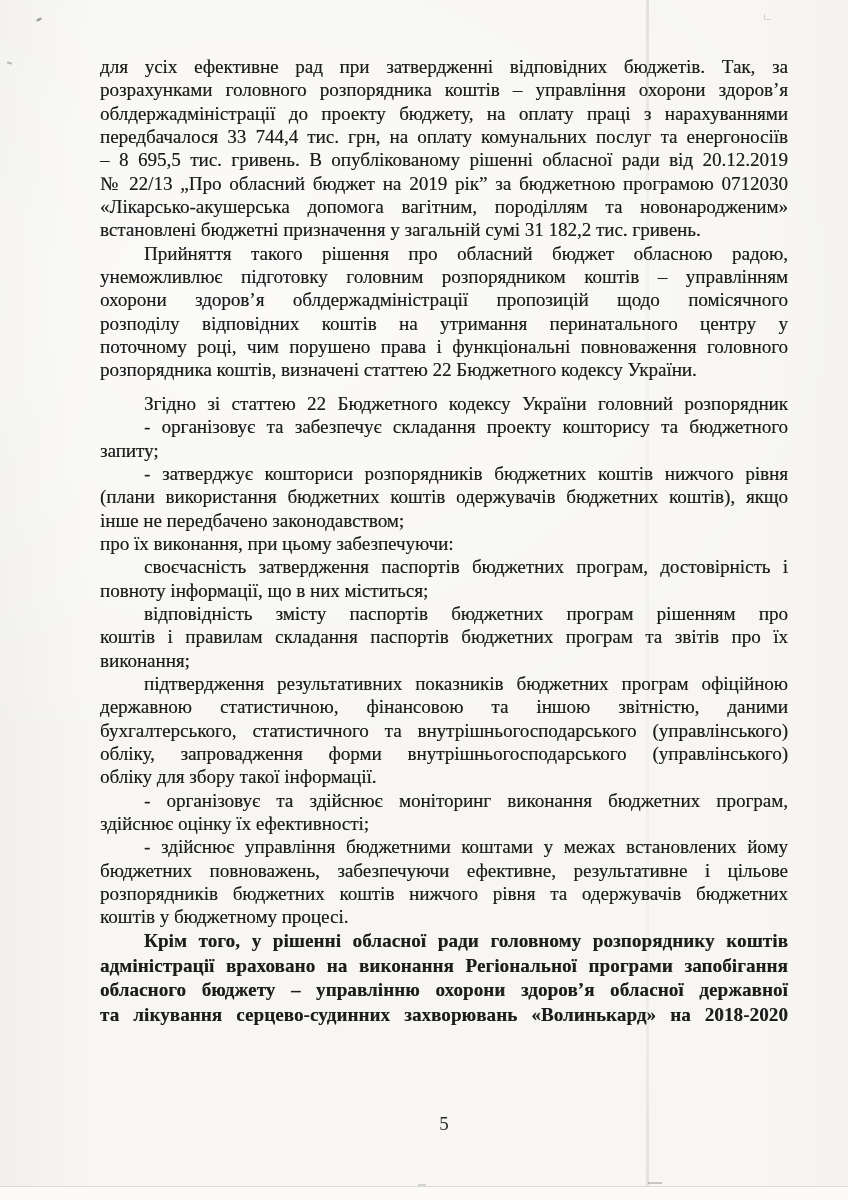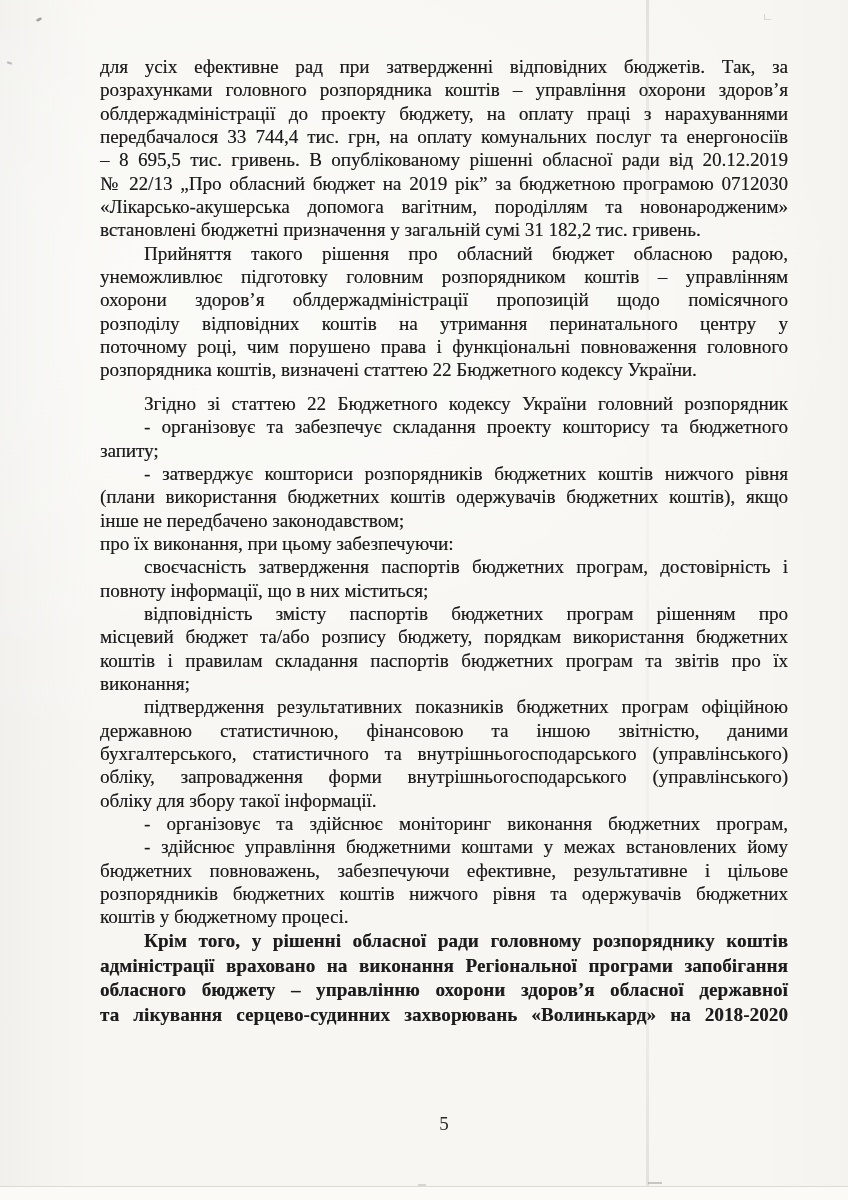--- a/index.html
+++ b/index.html
@@ -131,33 +131,33 @@
       </div>
       <div class="para">
         <div class="line last">про їх виконання, при цьому забезпечуючи:</div>
       </div>
       <div class="para">
         <div class="line first">своєчасність затвердження паспортів бюджетних програм, достовірність і</div>
         <div class="line last">повноту інформації, що в них міститься;</div>
       </div>
       <div class="para">
         <div class="line first">відповідність змісту паспортів бюджетних програм рішенням про</div>
-        <div class="line">місцевий бюджет та/або розпису бюджету, порядкам використання бюджетних</div>
         <div class="line">коштів і правилам складання паспортів бюджетних програм та звітів про їх</div>
         <div class="line last">виконання;</div>
       </div>
       <div class="para">
         <div class="line first">підтвердження результативних показників бюджетних програм офіційною</div>
         <div class="line">державною статистичною, фінансовою та іншою звітністю, даними</div>
         <div class="line">бухгалтерського, статистичного та внутрішньогосподарського (управлінського)</div>
         <div class="line">обліку, запровадження форми внутрішньогосподарського (управлінського)</div>
         <div class="line last">обліку для збору такої інформації.</div>
       </div>
       <div class="para">
         <div class="line first">- організовує та здійснює моніторинг виконання бюджетних програм,</div>
+        <div class="line last">здійснює оцінку їх ефективності;</div>
       </div>
       <div class="para">
         <div class="line first">- здійснює управління бюджетними коштами у межах встановлених йому</div>
         <div class="line">бюджетних повноважень, забезпечуючи ефективне, результативне і цільове</div>
         <div class="line">розпорядників бюджетних коштів нижчого рівня та одержувачів бюджетних</div>
         <div class="line last">коштів у бюджетному процесі.</div>
       </div>
       <div class="para bold">
         <div class="line first">Крім того, у рішенні обласної ради головному розпоряднику коштів</div>
         <div class="line">адміністрації враховано на виконання Регіональної програми запобігання</div>

